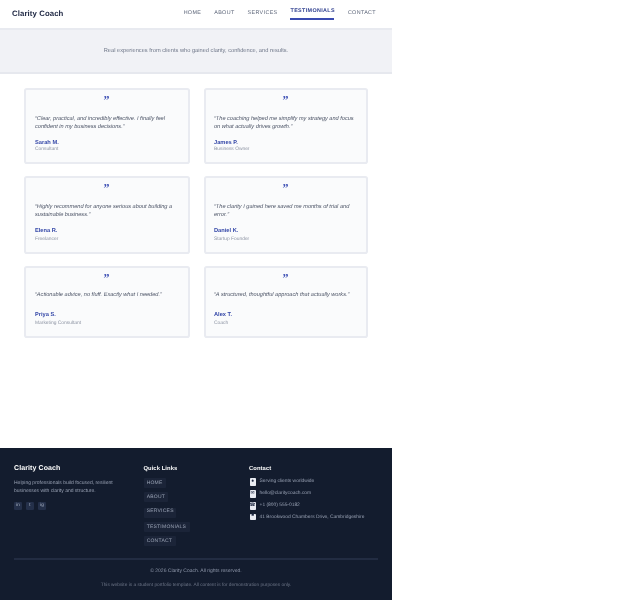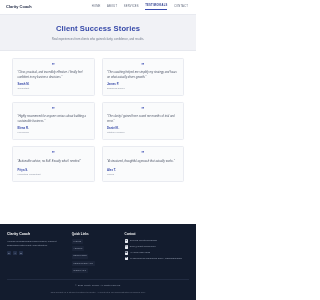--- a/index.html
+++ b/index.html
@@ -140,21 +140,20 @@
     <nav class="nav">
       <a class="nav-link" href="#">HOME</a>
       <a class="nav-link" href="#">ABOUT</a>
       <a class="nav-link" href="#">SERVICES</a>
       <a class="nav-link active" href="#">TESTIMONIALS</a>
       <a class="nav-link" href="#">CONTACT</a>
     </nav>
   </header>
 
   <section class="hero">
-    <h1>Client Success Stories</h1>
     <p>Real experiences from clients who gained clarity, confidence, and results.</p>
   </section>
 
   <section class="grid-wrap">
     <div class="grid">
 
       <article class="card">
         <div class="quote-mark">”</div>
         <div class="quote-text">“Clear, practical, and incredibly effective. I finally feel confident in my business decisions.”</div>
         <div class="author">Sarah M.</div>

